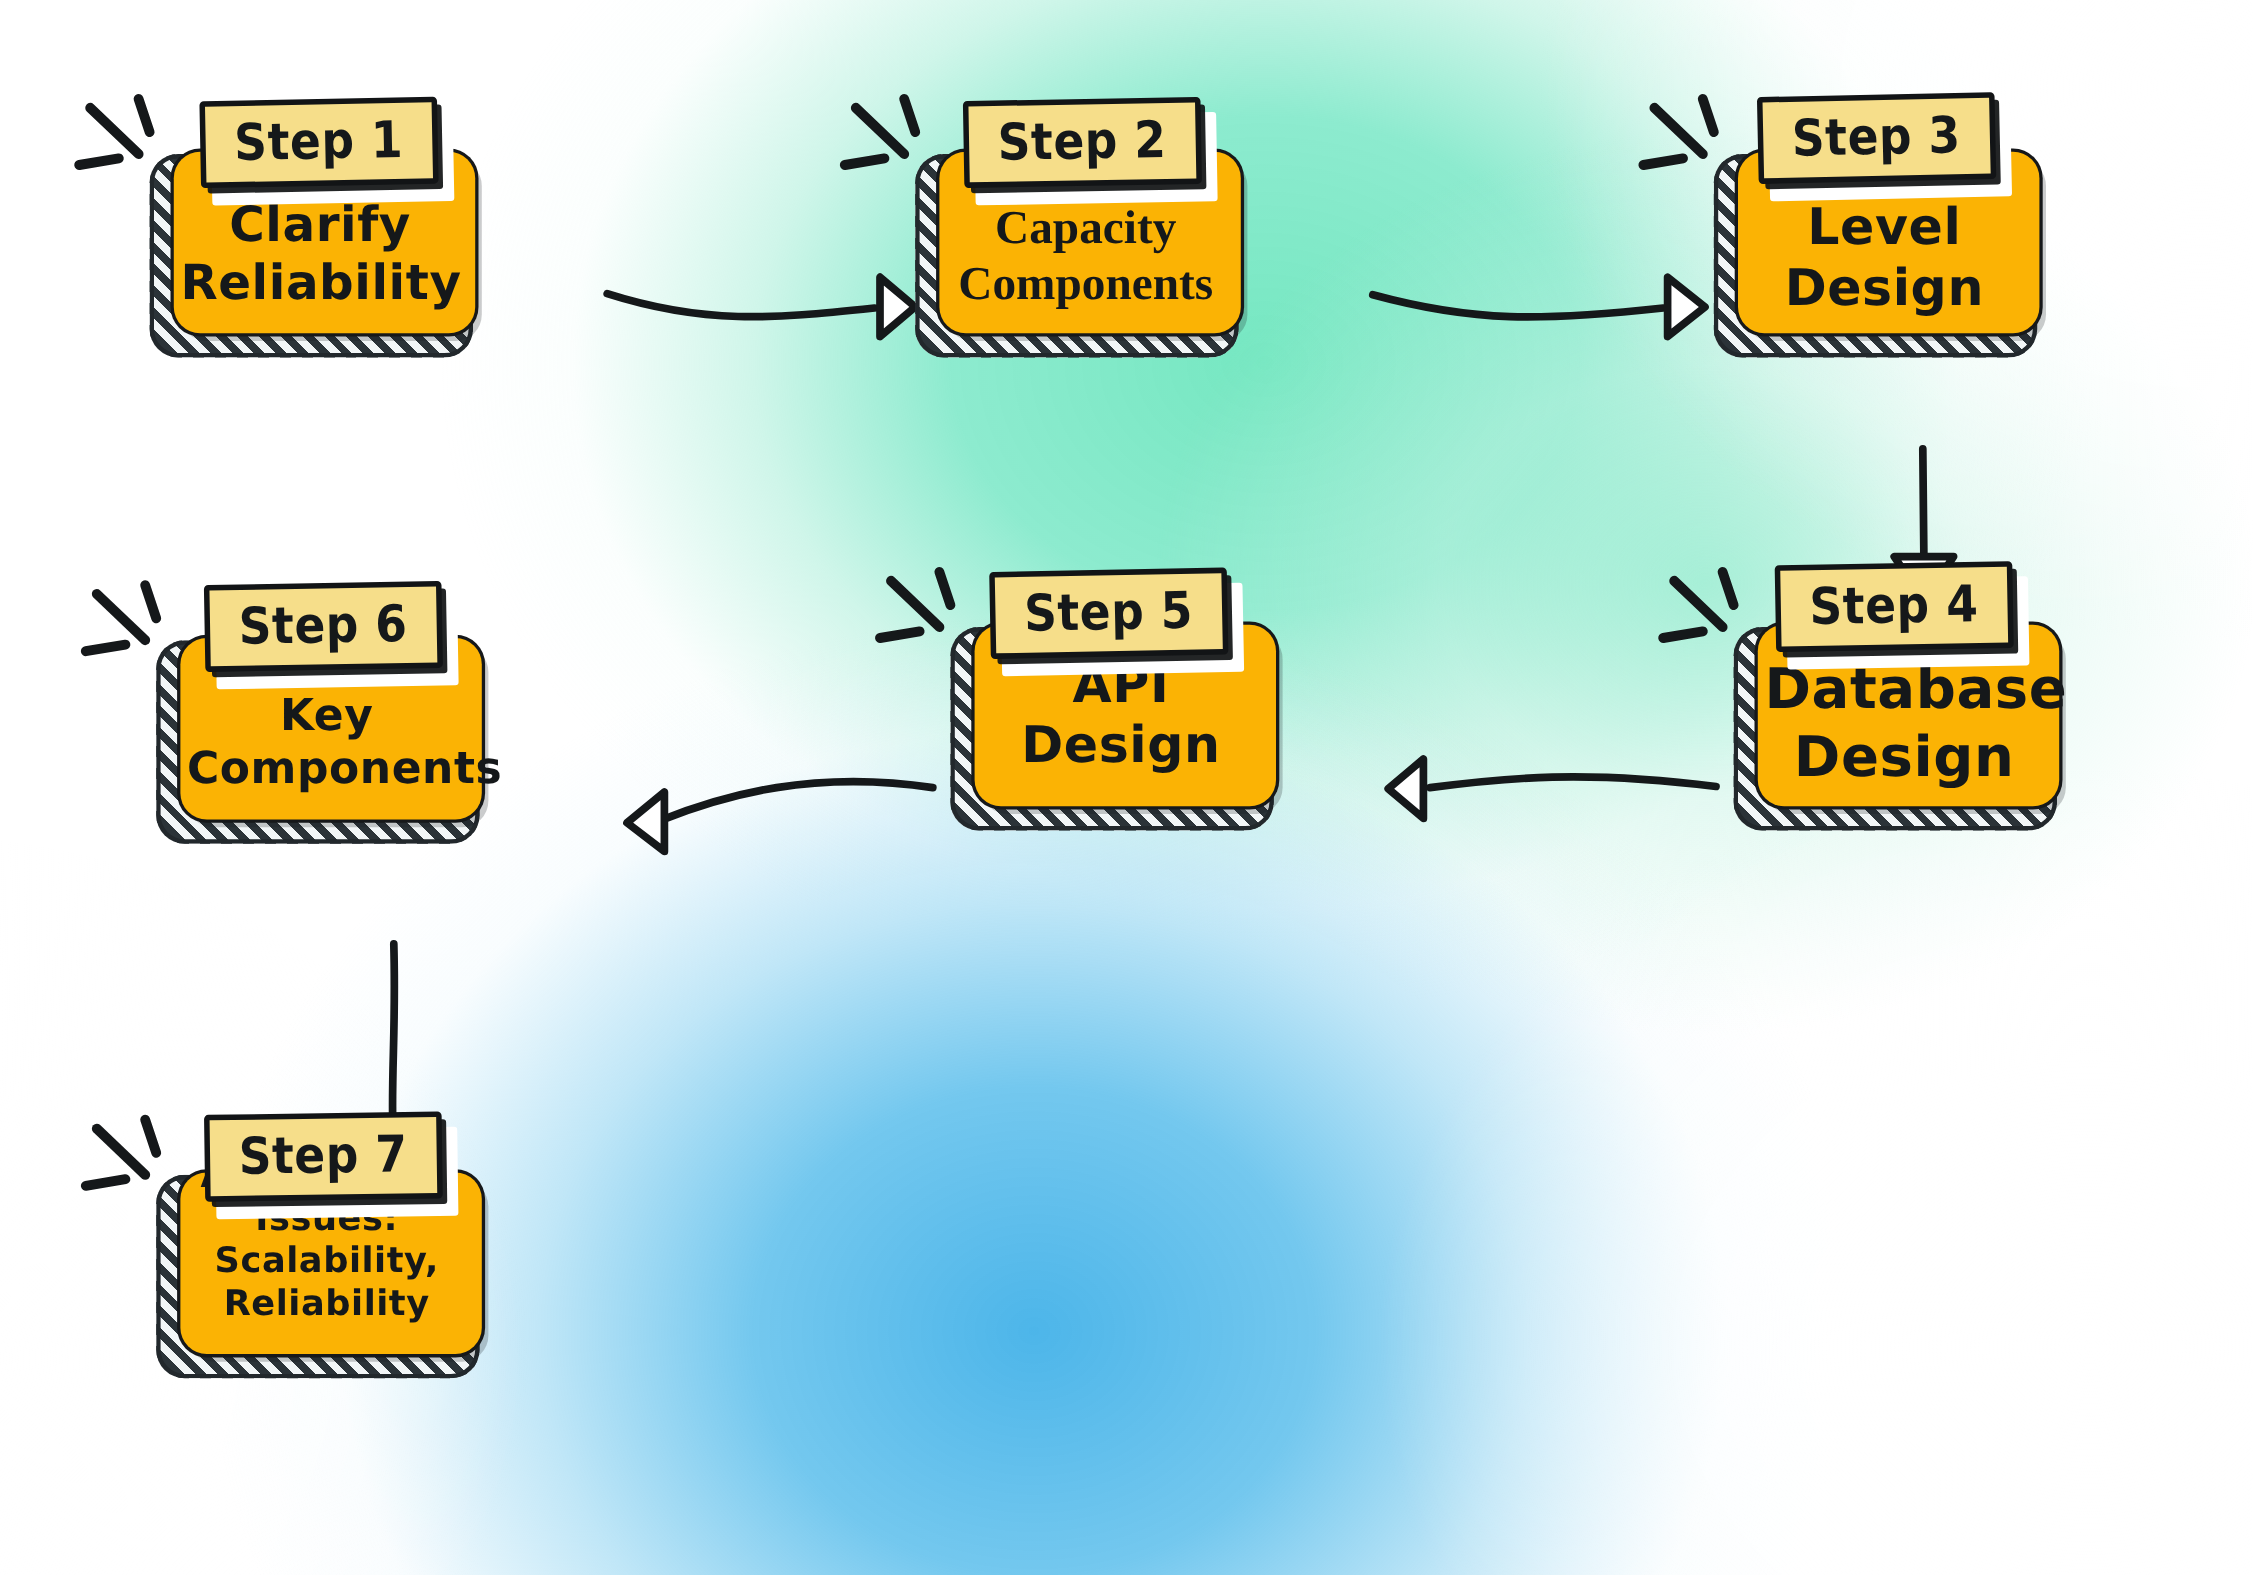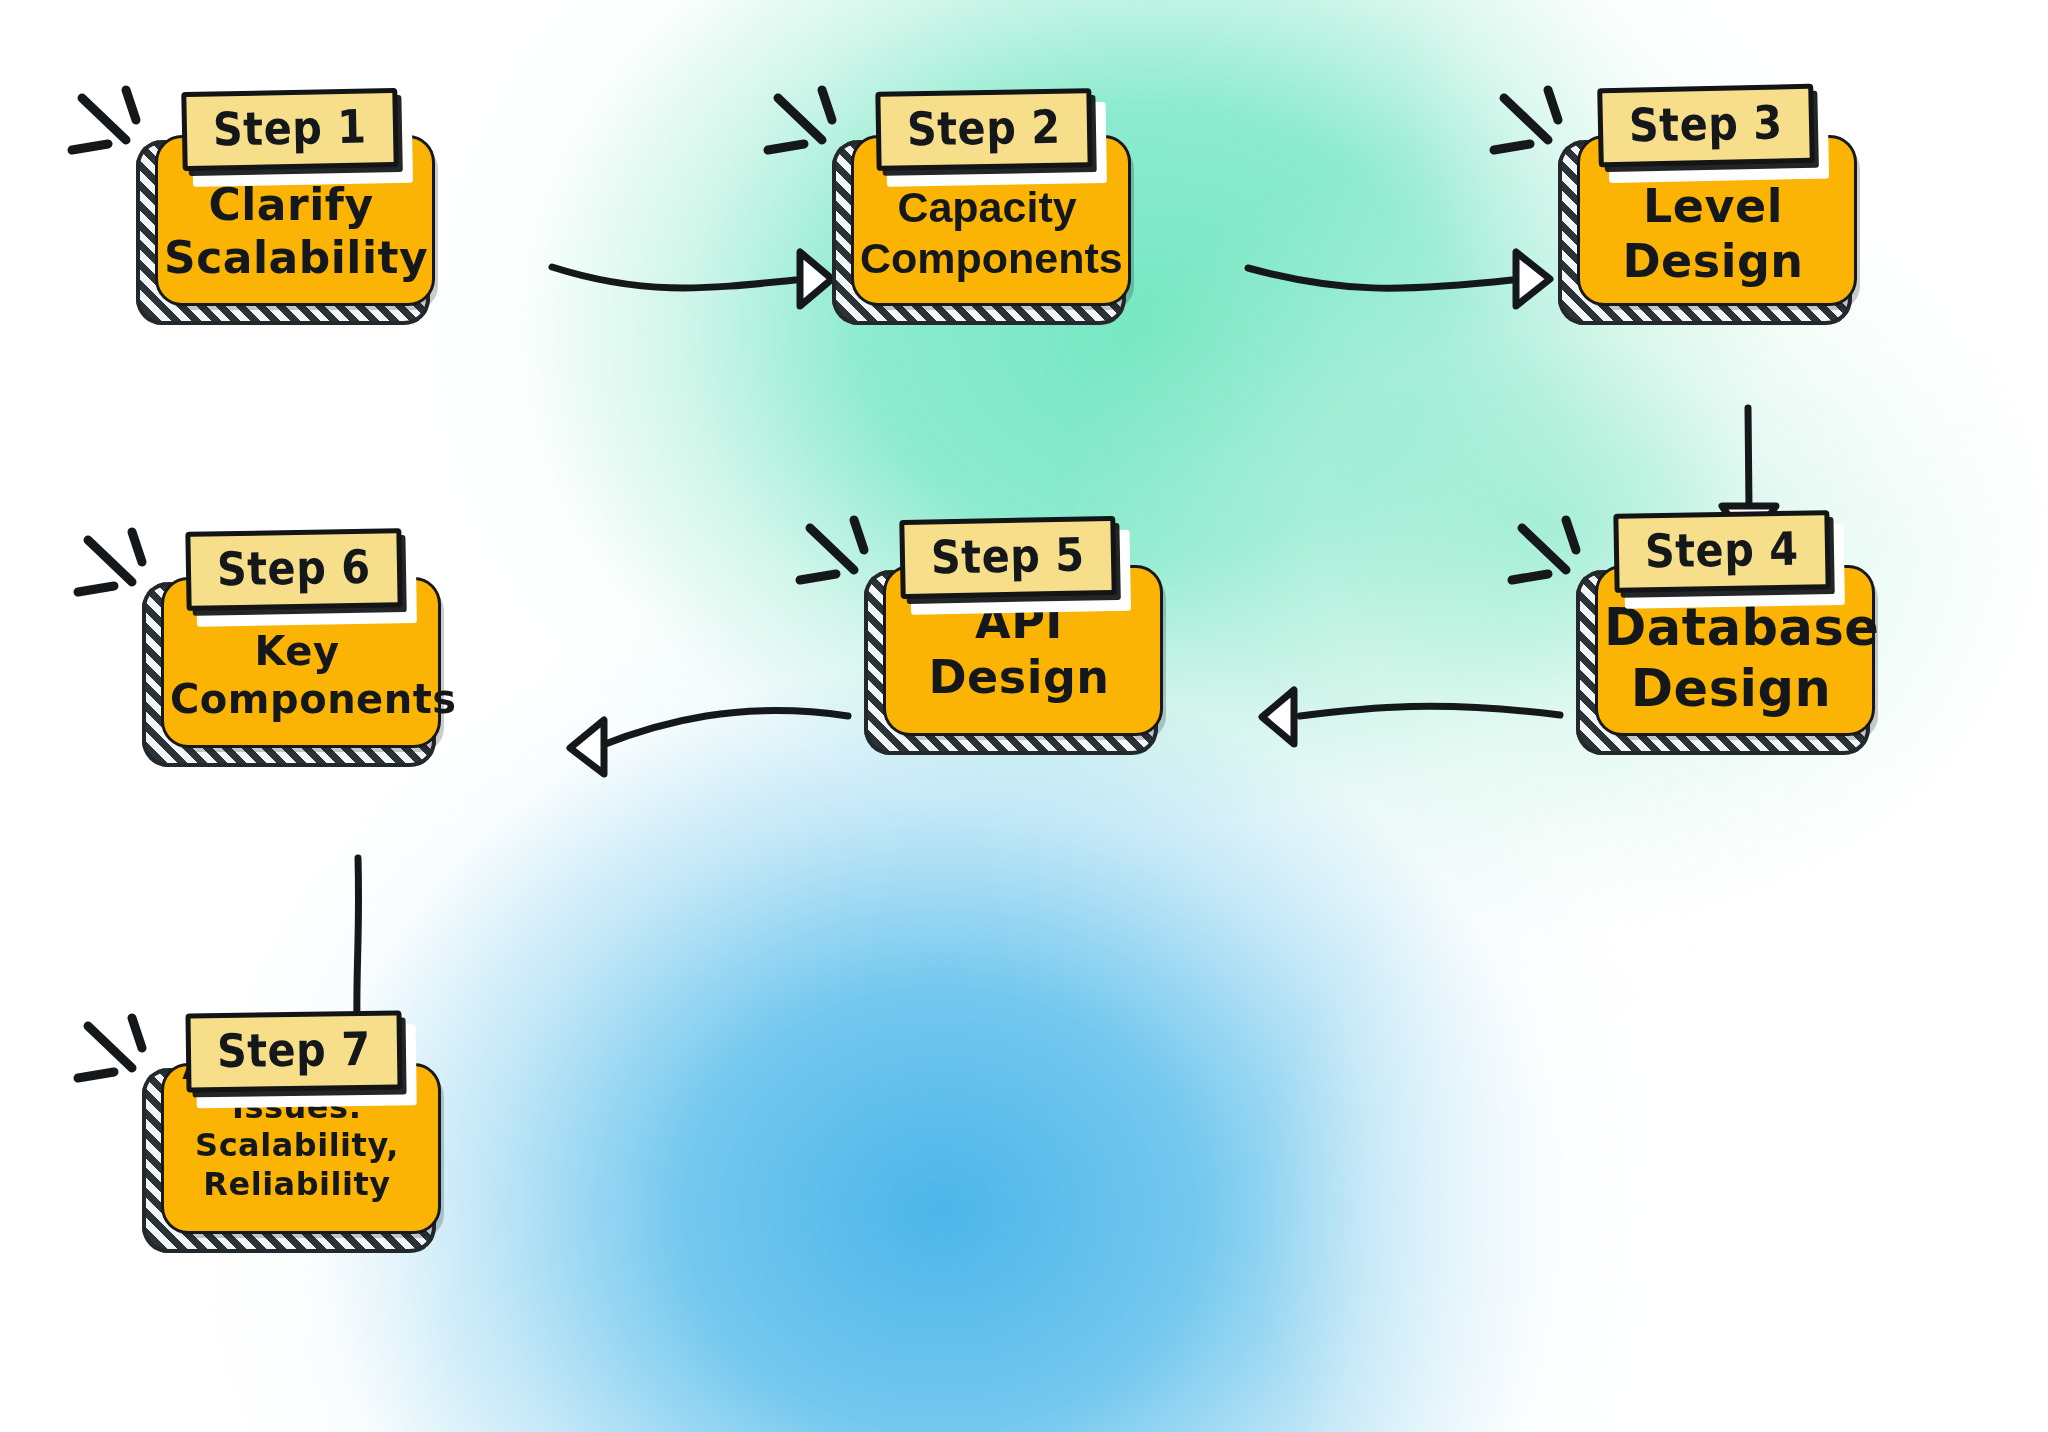--- a/index.html
+++ b/index.html
@@ -96,21 +96,21 @@
     box-sizing:border-box;
   }
 
   
   .f-round{
     font-family:"DejaVu Sans",sans-serif;
     font-weight:700;
     letter-spacing:.5px;
   }
   .f-serif{
-    font-family:Liberation Sans, sans-serif;
+    font-family:Liberation Serif, serif;
     font-weight:700;
     letter-spacing:0px;
   }
 
   
   .banner{
     position:absolute;
     z-index:6;
     transform-origin:center center;
   }
@@ -196,21 +196,21 @@
         <line x1="18" y1="20" x2="62" y2="62"></line>
         <line x1="62" y1="12" x2="72" y2="42"></line>
         <line x1="8" y1="72" x2="44" y2="66"></line>
       </g>
     </svg>
     <div class="card-shell">
       <div class="hatch"></div>
       <div class="card-face">
         <div class="card-body f-round" style="font-size:44px;margin-bottom:18px">
           <div>Clarify</div>
-          <div>Scalability</div>
+          <div>Reliability</div>
         </div>
       </div>
     </div>
     <div class="banner" style="left:46px;top:-50px;transform:rotate(-1.1deg)">
       <div class="banner-paper"></div>
       <div class="banner-plate">
         <div class="banner-text">Step 1</div>
       </div>
     </div>
   </div>

